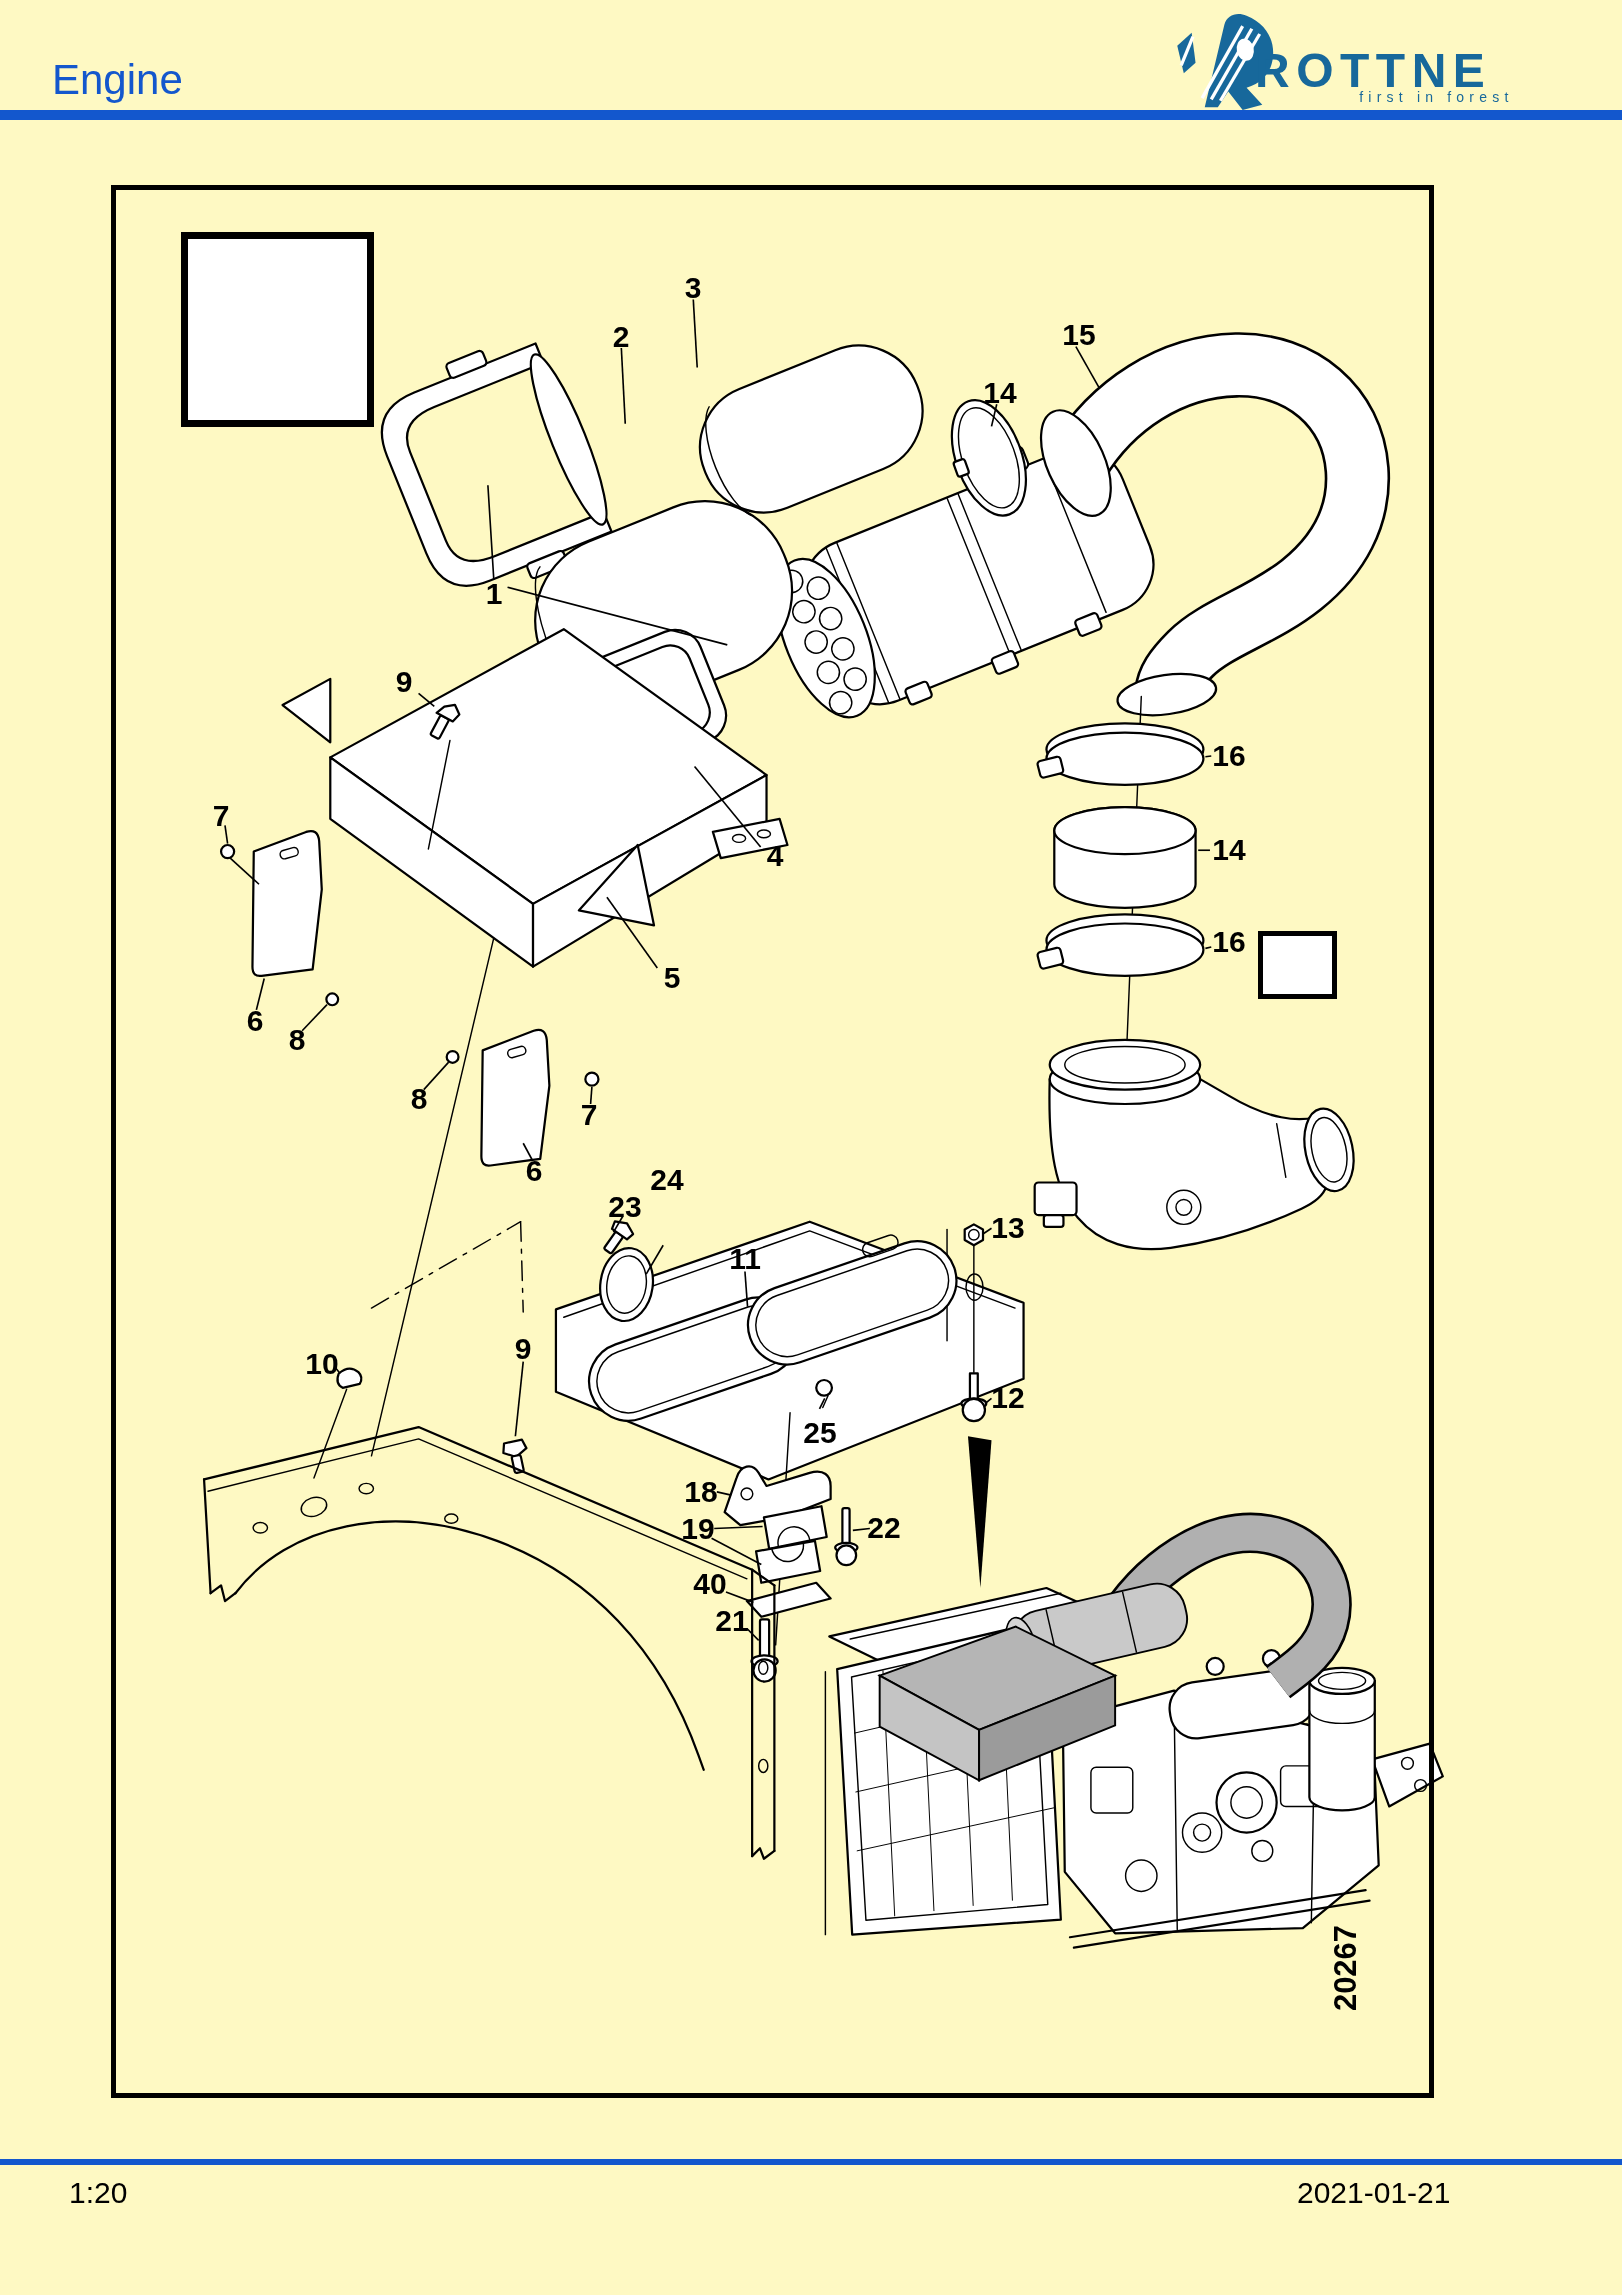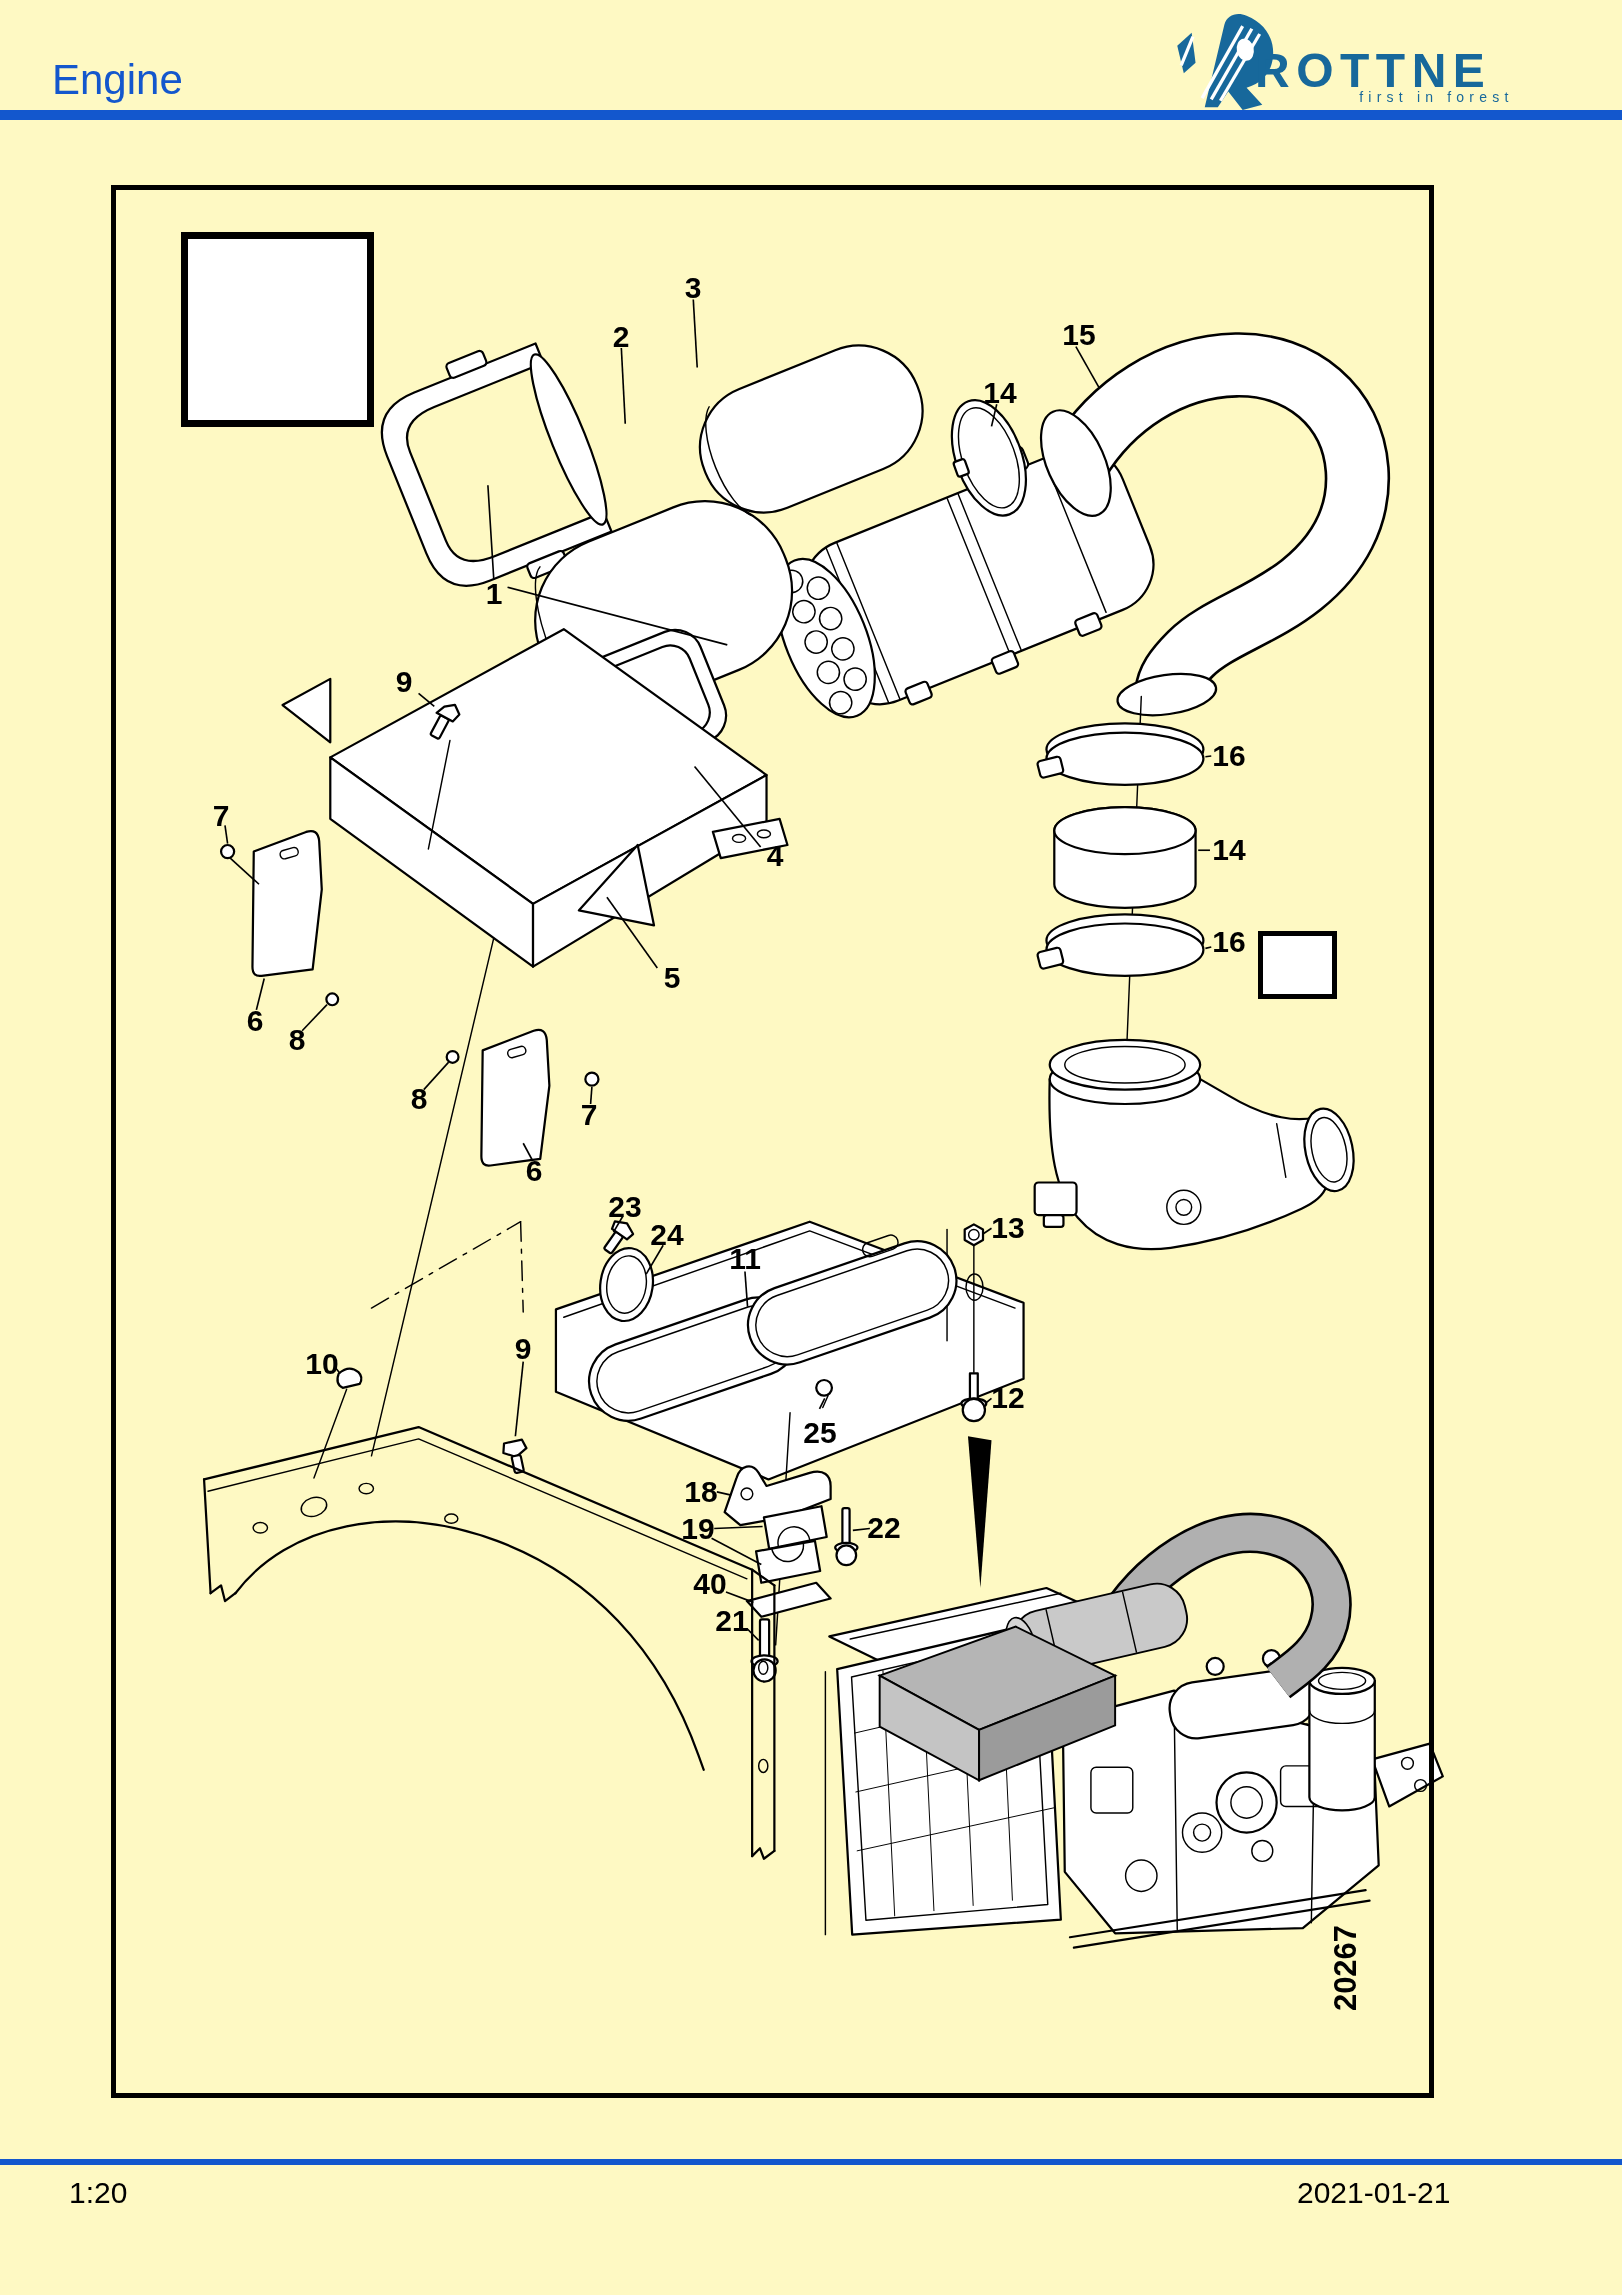--- a/index.html
+++ b/index.html
@@ -431,21 +431,21 @@
       <div class="callout" style="left: 1079px; top: 335px;">15</div>
       <div class="callout" style="left: 1229px; top: 756px;">16</div>
       <div class="callout" style="left: 1229px; top: 942px;">16</div>
       <div class="callout" style="left: 1229px; top: 850px;">14</div>
       <div class="callout" style="left: 701px; top: 1492px;">18</div>
       <div class="callout" style="left: 698px; top: 1529px;">19</div>
       <div class="callout" style="left: 710px; top: 1584px;">40</div>
       <div class="callout" style="left: 732px; top: 1621px;">21</div>
       <div class="callout" style="left: 884px; top: 1528px;">22</div>
       <div class="callout" style="left: 625px; top: 1207px;">23</div>
-      <div class="callout" style="left: 667px; top: 1235px;">24</div>
+      <div class="callout" style="left: 667px; top: 1180px;">24</div>
       <div class="callout" style="left: 820px; top: 1421px; margin-top: 12px;">25</div>
     </div>
 
   <div class="fig-number">20267</div>
 
   <div class="footer-rule"></div>
   <div class="footer-scale">1:20</div>
   <div class="footer-date">2021-01-21</div>
 
 </div>

